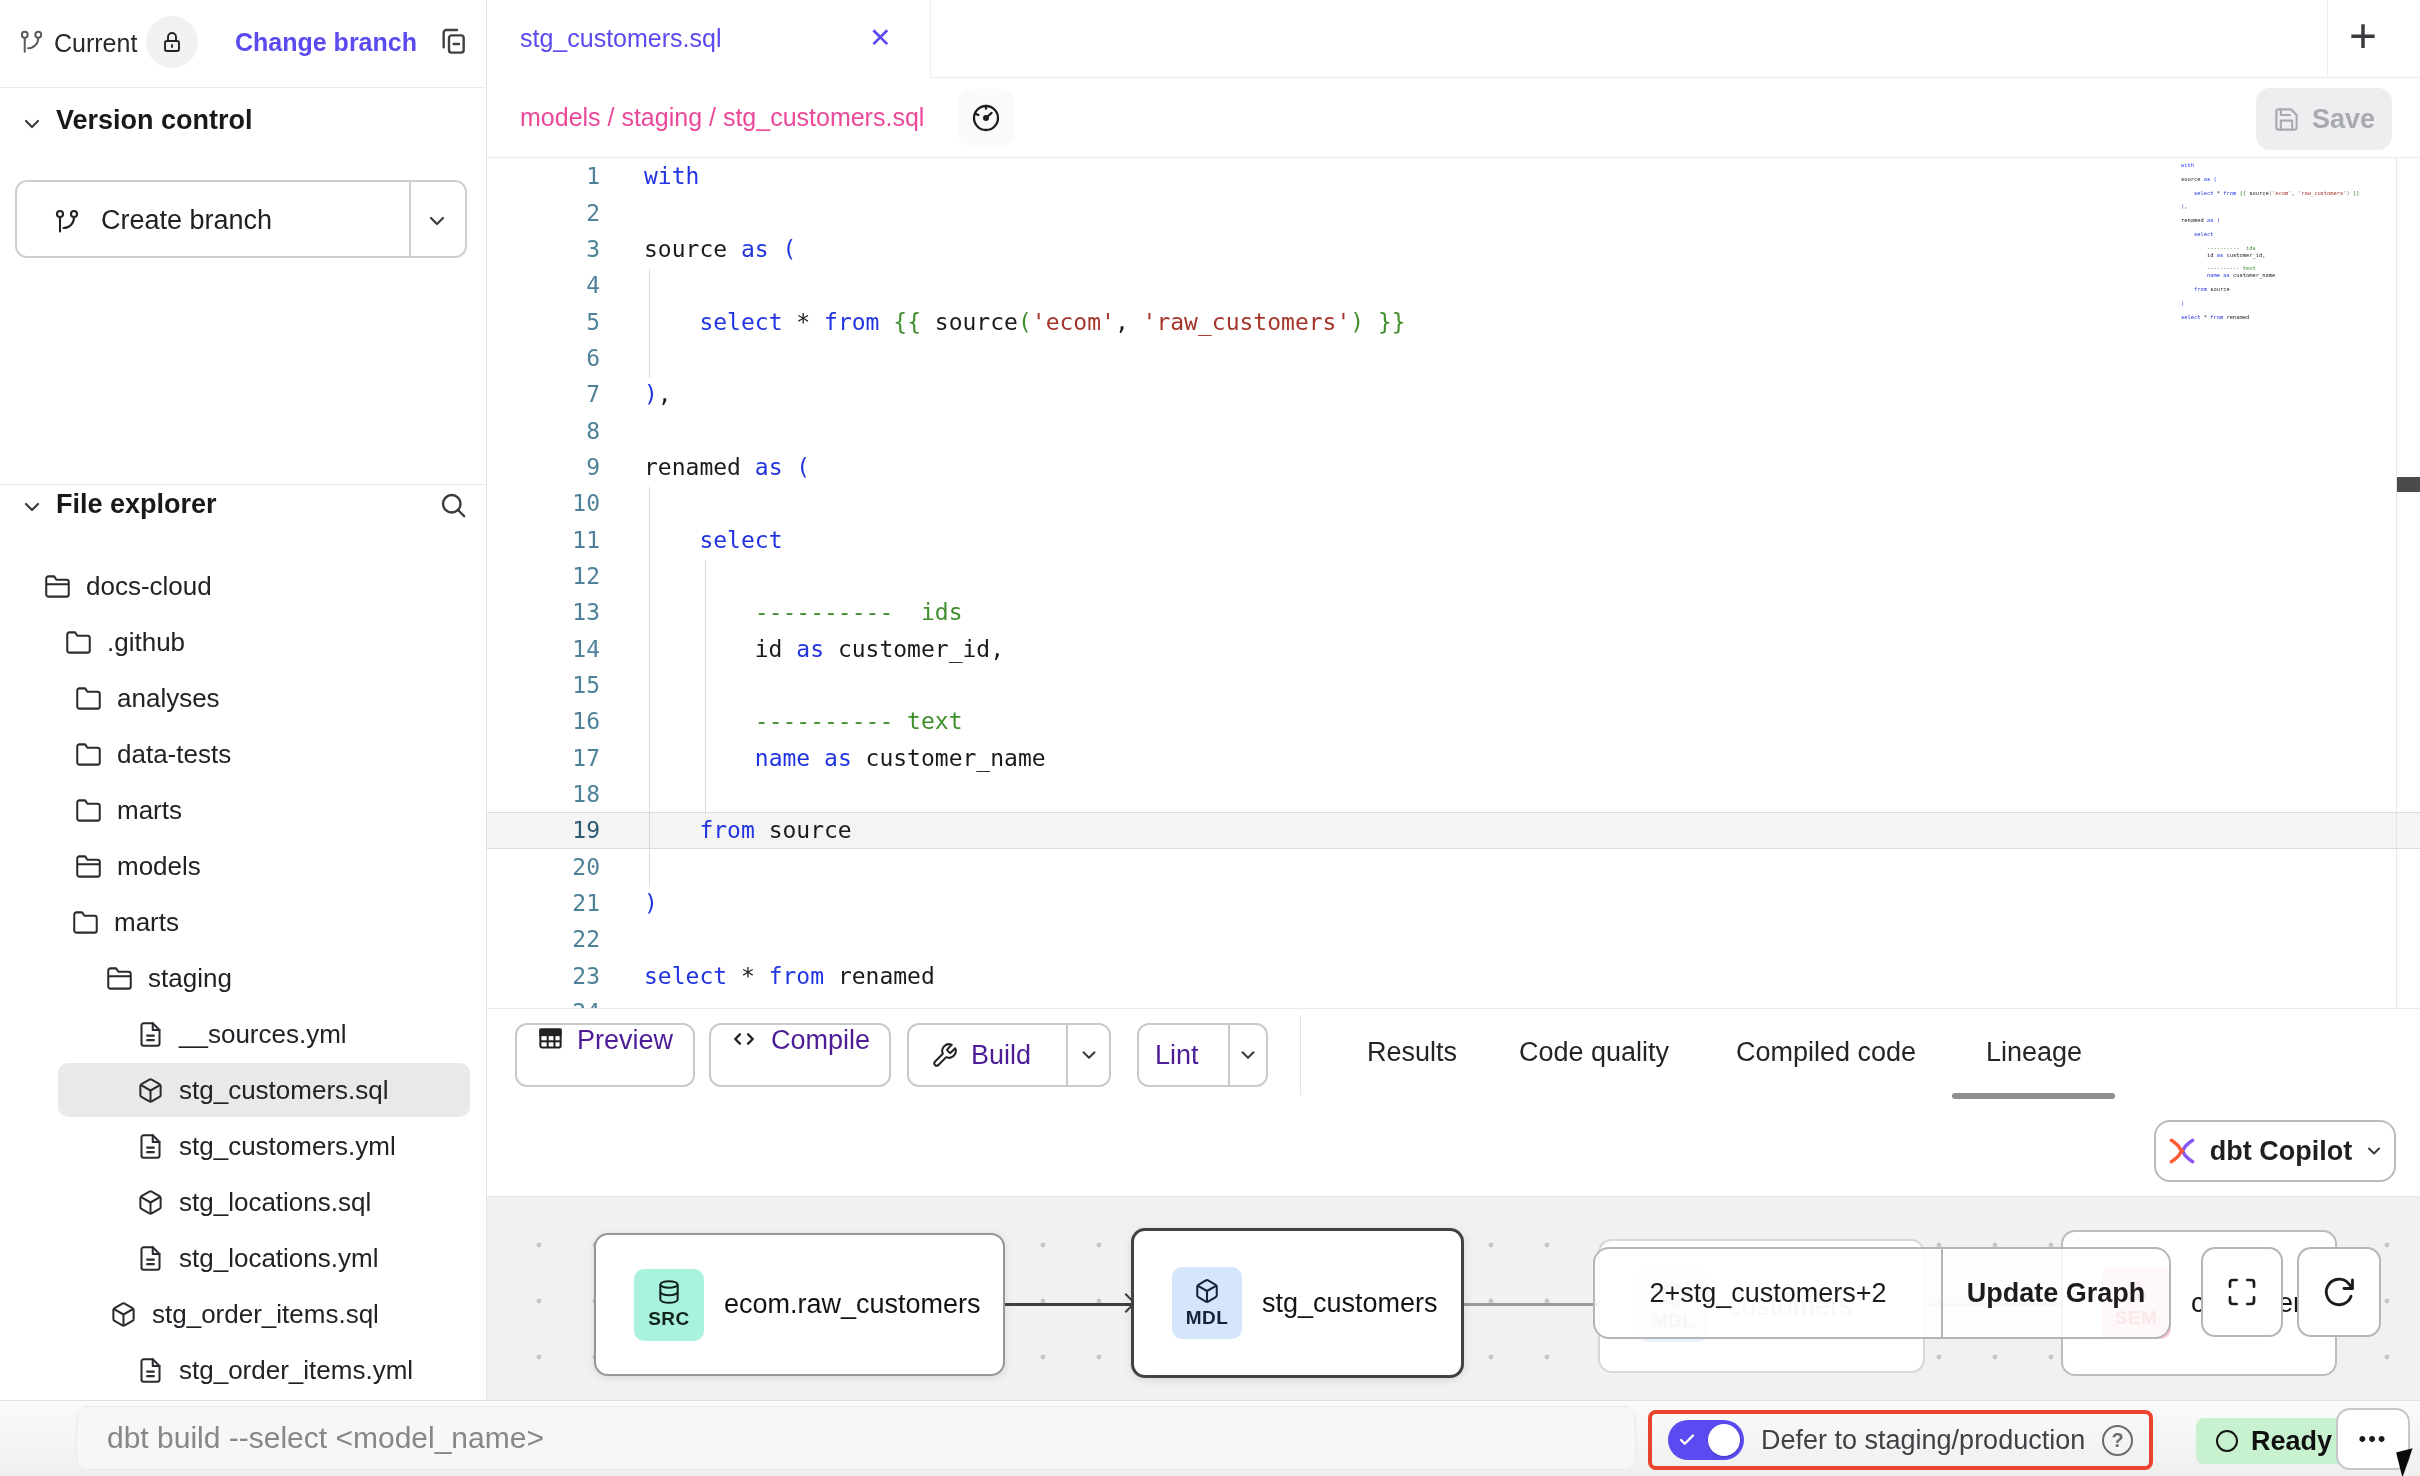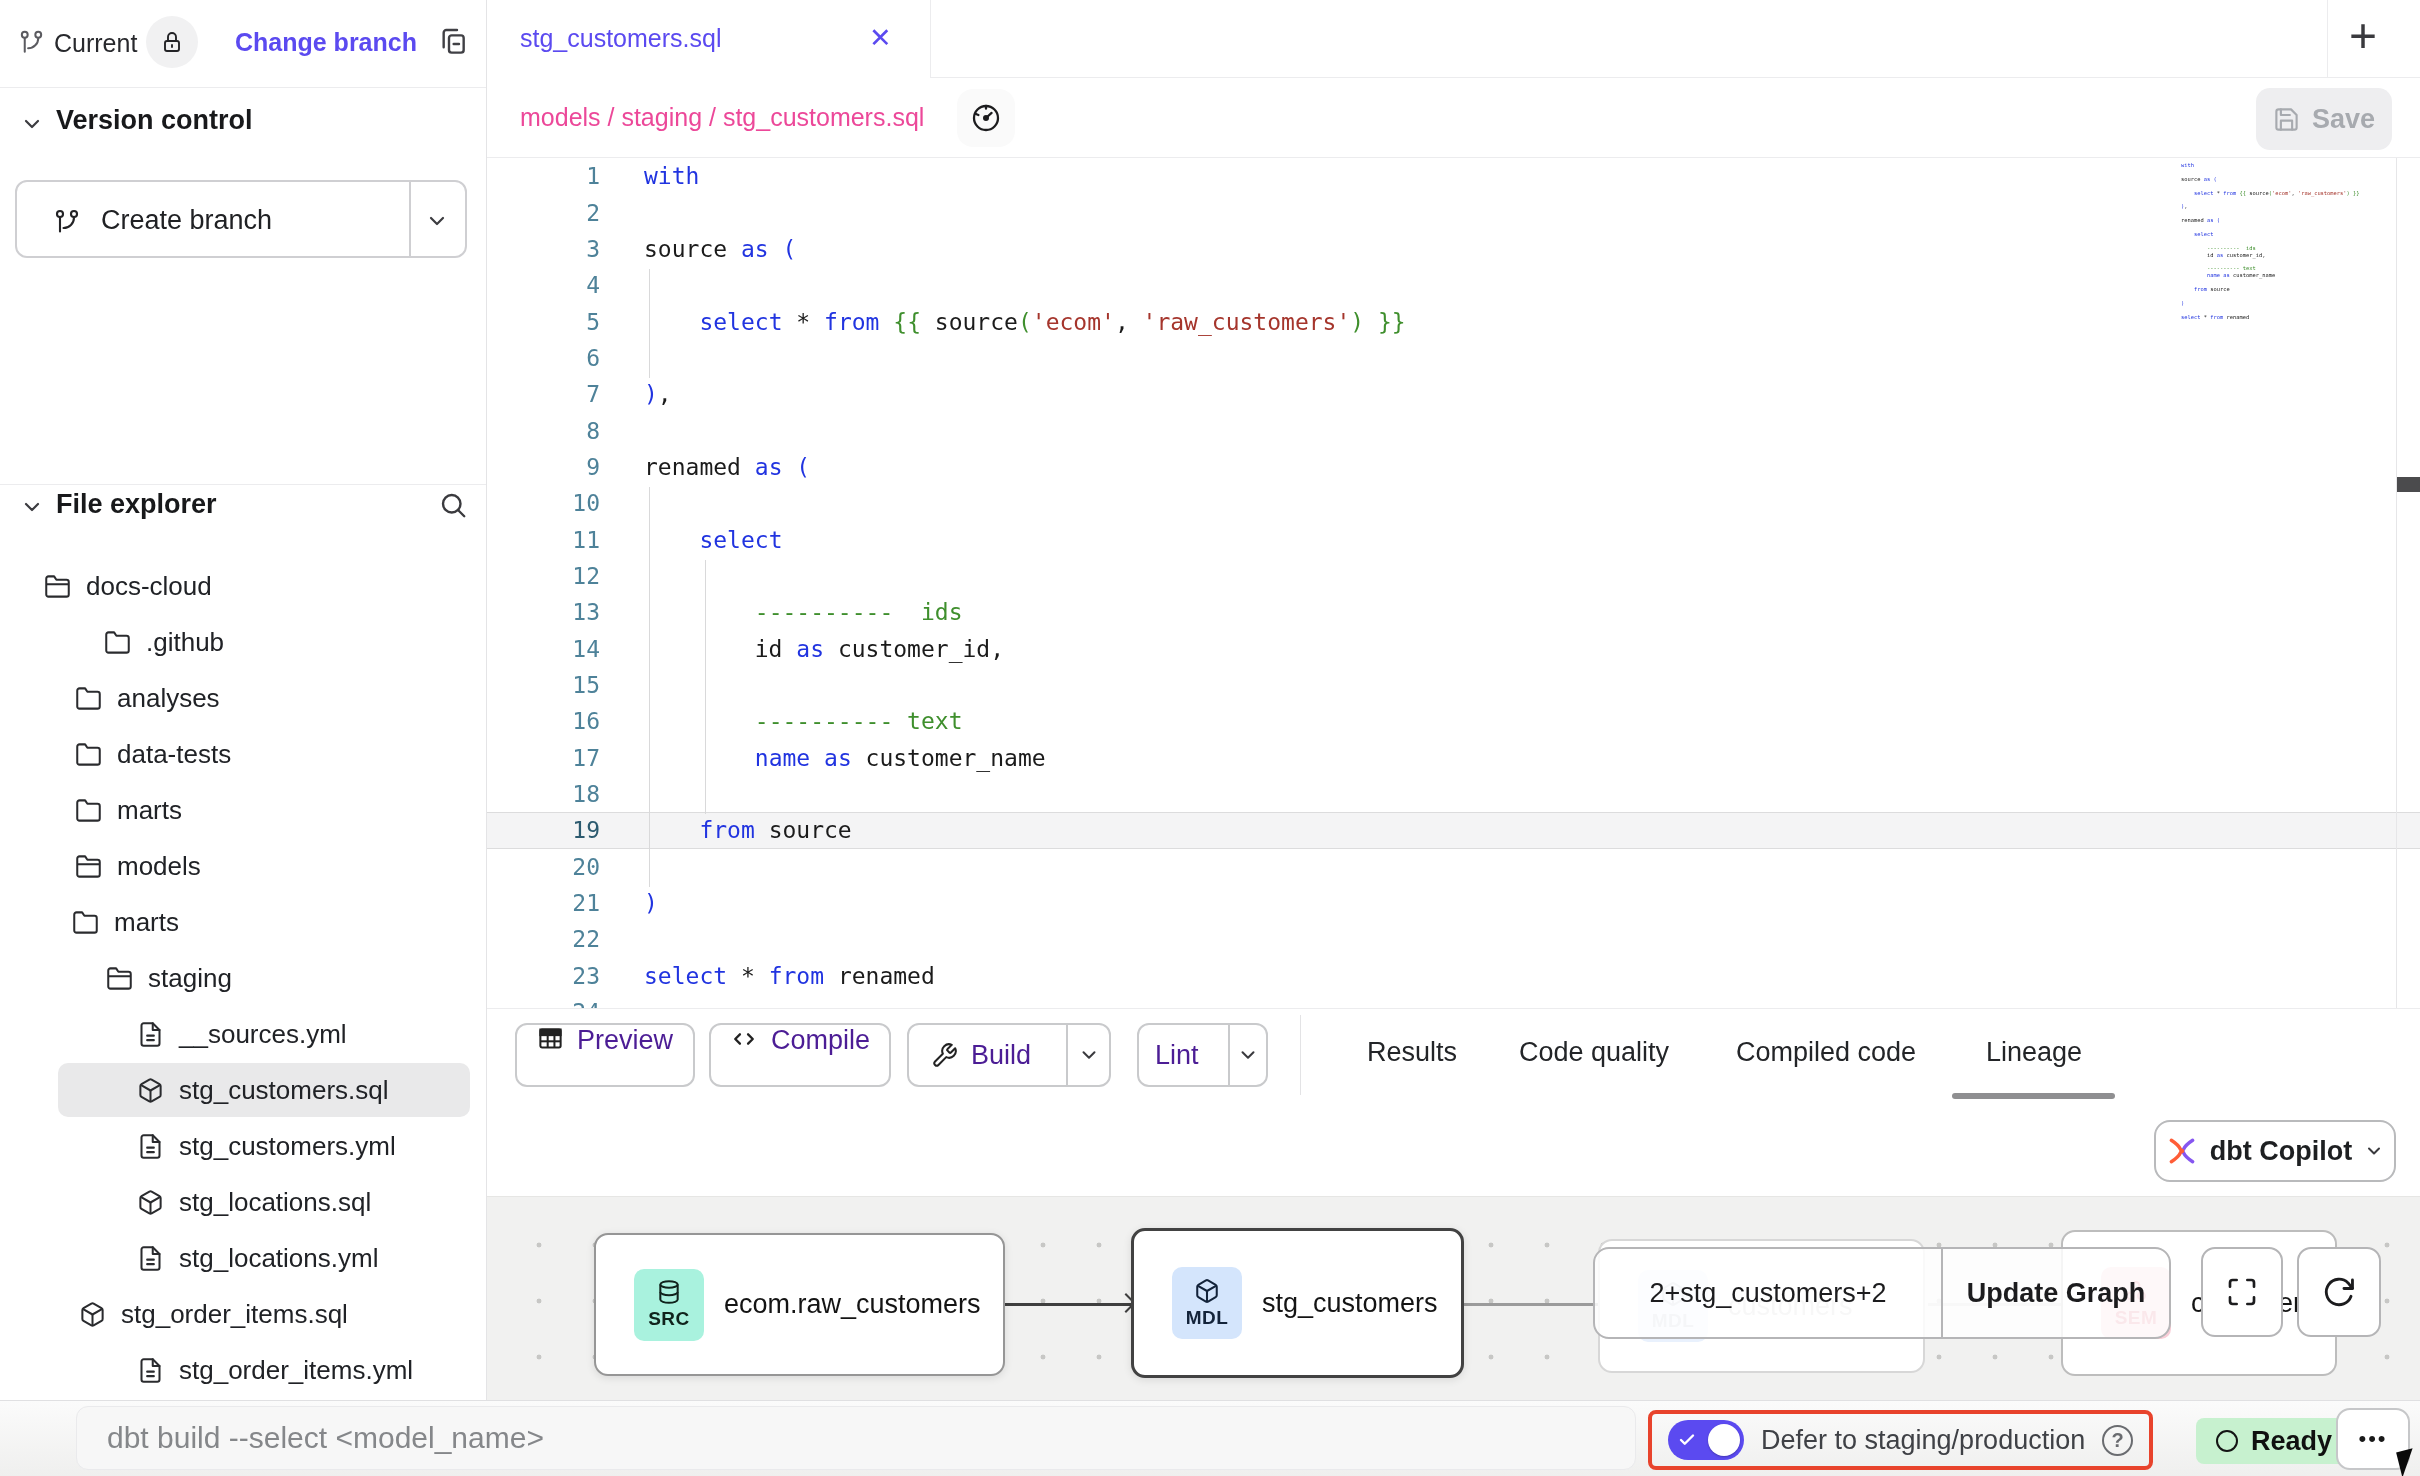--- a/index.html
+++ b/index.html
@@ -187,21 +187,21 @@
     <div class="files" id="file-list">
         <div class="file-row" style="padding-left: 44px;">
           <span class="fi-icon">
             <svg width="27" height="27" viewBox="0 0 24 24" fill="none" stroke="currentColor" stroke-width="1.8" stroke-linejoin="round">
               <path d="M22 19a2 2 0 0 1-2 2H4a2 2 0 0 1-2-2V5a2 2 0 0 1 2-2h5l2 3h9a2 2 0 0 1 2 2z"></path>
               <line x1="2.5" y1="10" x2="21.5" y2="10"></line>
             </svg>
           </span>
           <span class="fi-label">docs-cloud</span>
         </div>
-        <div class="file-row" style="padding-left: 104px;">
+        <div class="file-row" style="padding-left: 65px;">
           <span class="fi-icon">
             <svg width="27" height="27" viewBox="0 0 24 24" fill="none" stroke="currentColor" stroke-width="1.8" stroke-linejoin="round">
               <path d="M22 19a2 2 0 0 1-2 2H4a2 2 0 0 1-2-2V5a2 2 0 0 1 2-2h5l2 3h9a2 2 0 0 1 2 2z"></path>
             </svg>
           </span>
           <span class="fi-label">.github</span>
         </div>
         <div class="file-row" style="padding-left: 75px;">
           <span class="fi-icon">
             <svg width="27" height="27" viewBox="0 0 24 24" fill="none" stroke="currentColor" stroke-width="1.8" stroke-linejoin="round">
@@ -298,21 +298,21 @@
           <span class="fi-icon">
             <svg width="27" height="27" viewBox="0 0 24 24" fill="none" stroke="currentColor" stroke-width="1.8" stroke-linecap="round" stroke-linejoin="round">
               <path d="M14 2H6a2 2 0 0 0-2 2v16a2 2 0 0 0 2 2h12a2 2 0 0 0 2-2V8z"></path>
               <polyline points="14 2 14 8 20 8"></polyline>
               <line x1="9" y1="13" x2="15" y2="13"></line>
               <line x1="9" y1="17" x2="15" y2="17"></line>
             </svg>
           </span>
           <span class="fi-label">stg_locations.yml</span>
         </div>
-        <div class="file-row" style="padding-left: 79px;">
+        <div class="file-row" style="padding-left: 110px;">
           <span class="fi-icon">
             <svg width="27" height="27" viewBox="0 0 24 24" fill="none" stroke="currentColor" stroke-width="1.8" stroke-linejoin="round">
               <path d="M21 16V8a2 2 0 0 0-1-1.73l-7-4a2 2 0 0 0-2 0l-7 4A2 2 0 0 0 3 8v8a2 2 0 0 0 1 1.73l7 4a2 2 0 0 0 2 0l7-4A2 2 0 0 0 21 16z"></path>
               <polyline points="3.3 7 12 12 20.7 7"></polyline>
               <line x1="12" y1="22" x2="12" y2="12"></line>
             </svg>
           </span>
           <span class="fi-label">stg_order_items.sql</span>
         </div>
         <div class="file-row" style="padding-left: 137px;">

